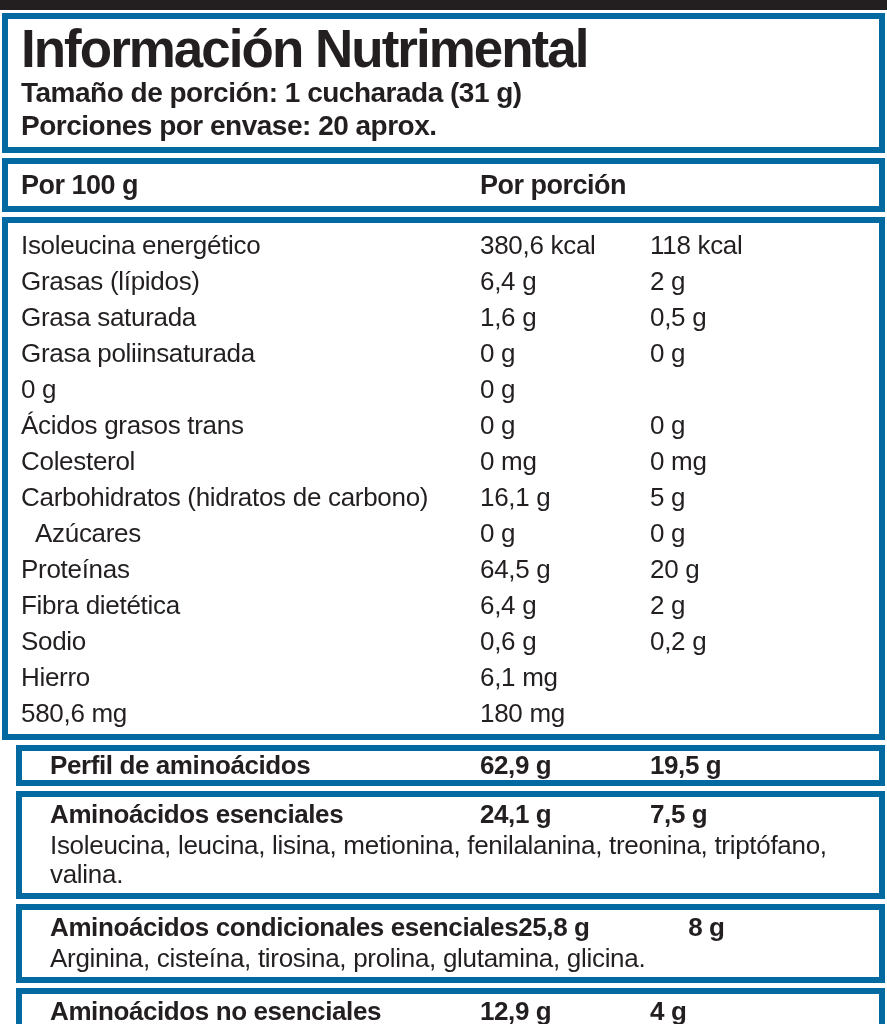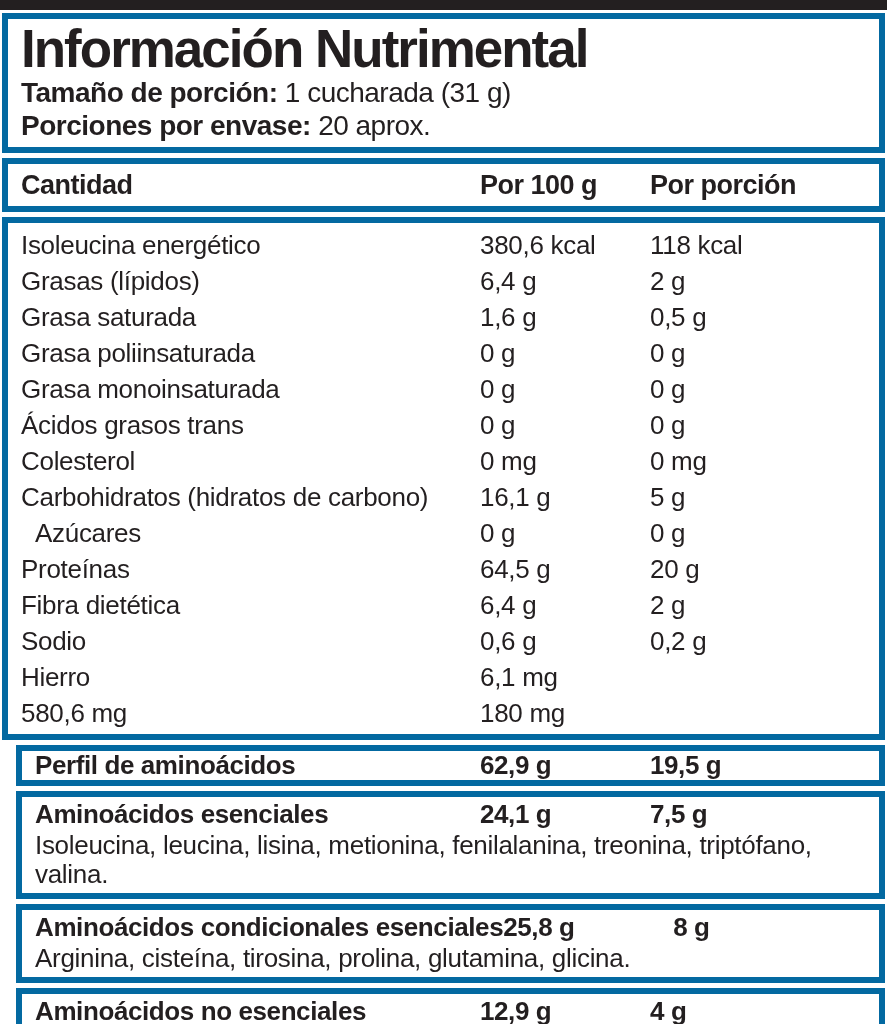--- a/index.html
+++ b/index.html
@@ -41,21 +41,21 @@
     transform-origin: left center;
   }
   .serving-line {
     font-size: 28px;
     line-height: 33px;
     font-weight: bold;
     letter-spacing: -0.5px;
     white-space: nowrap;
   }
   .serving-line .value {
-    font-weight: normal;
+    font-weight: bold;
     text-align: center;
   }
   .grid-row {
     display: grid;
     grid-template-columns: 1fr 170px 208px;
     align-items: baseline;
   }
   .grid-row .c1,
   .grid-row .c2 {
     white-space: nowrap;
@@ -77,21 +77,21 @@
   }
   .main-box .grid-row {
     font-size: 26px;
     line-height: 36px;
     letter-spacing: -0.3px;
   }
   .main-box .grid-row.indent .c0 {
     padding-left: 14px;
   }
   .section-box {
-    padding: 1px 21px 1px 13px;
+    padding: 1px 21px 1px 28px;
     margin-left: 16px;
   }
   .section-box .grid-row {
     font-weight: bold;
     font-size: 26px;
     line-height: 33px;
     letter-spacing: -0.4px;
   }
   .section-box.no-detail .grid-row {
     line-height: 27px;
@@ -116,21 +116,20 @@
     <span class="value">1 cucharada (31 g)</span>
   </div>
   <div class="serving-line">
     <span>Porciones por envase:</span>
     <span class="value">20 aprox.</span>
   </div>
 </div>
 
 <div class="box header-box">
   <div class="grid-row">
-    <div class="c0">Cantidad</div>
     <div class="c1">Por 100 g</div>
     <div class="c2">Por porción</div>
   </div>
 </div>
 
 <div class="box main-box">
   <div>
   <div class="grid-row">
     <div class="c0">Isoleucina energético</div>
     <div class="c1">380,6 kcal</div>
@@ -149,21 +148,20 @@
     <div class="c2">0,5 g</div>
   </div>
 
   <div class="grid-row">
     <div class="c0">Grasa poliinsaturada</div>
     <div class="c1">0 g</div>
     <div class="c2">0 g</div>
   </div>
 
   <div class="grid-row">
-    <div class="c0">Grasa monoinsaturada</div>
     <div class="c1">0 g</div>
     <div class="c2">0 g</div>
   </div>
 
   <div class="grid-row">
     <div class="c0">Ácidos grasos trans</div>
     <div class="c1">0 g</div>
     <div class="c2">0 g</div>
   </div>
 

